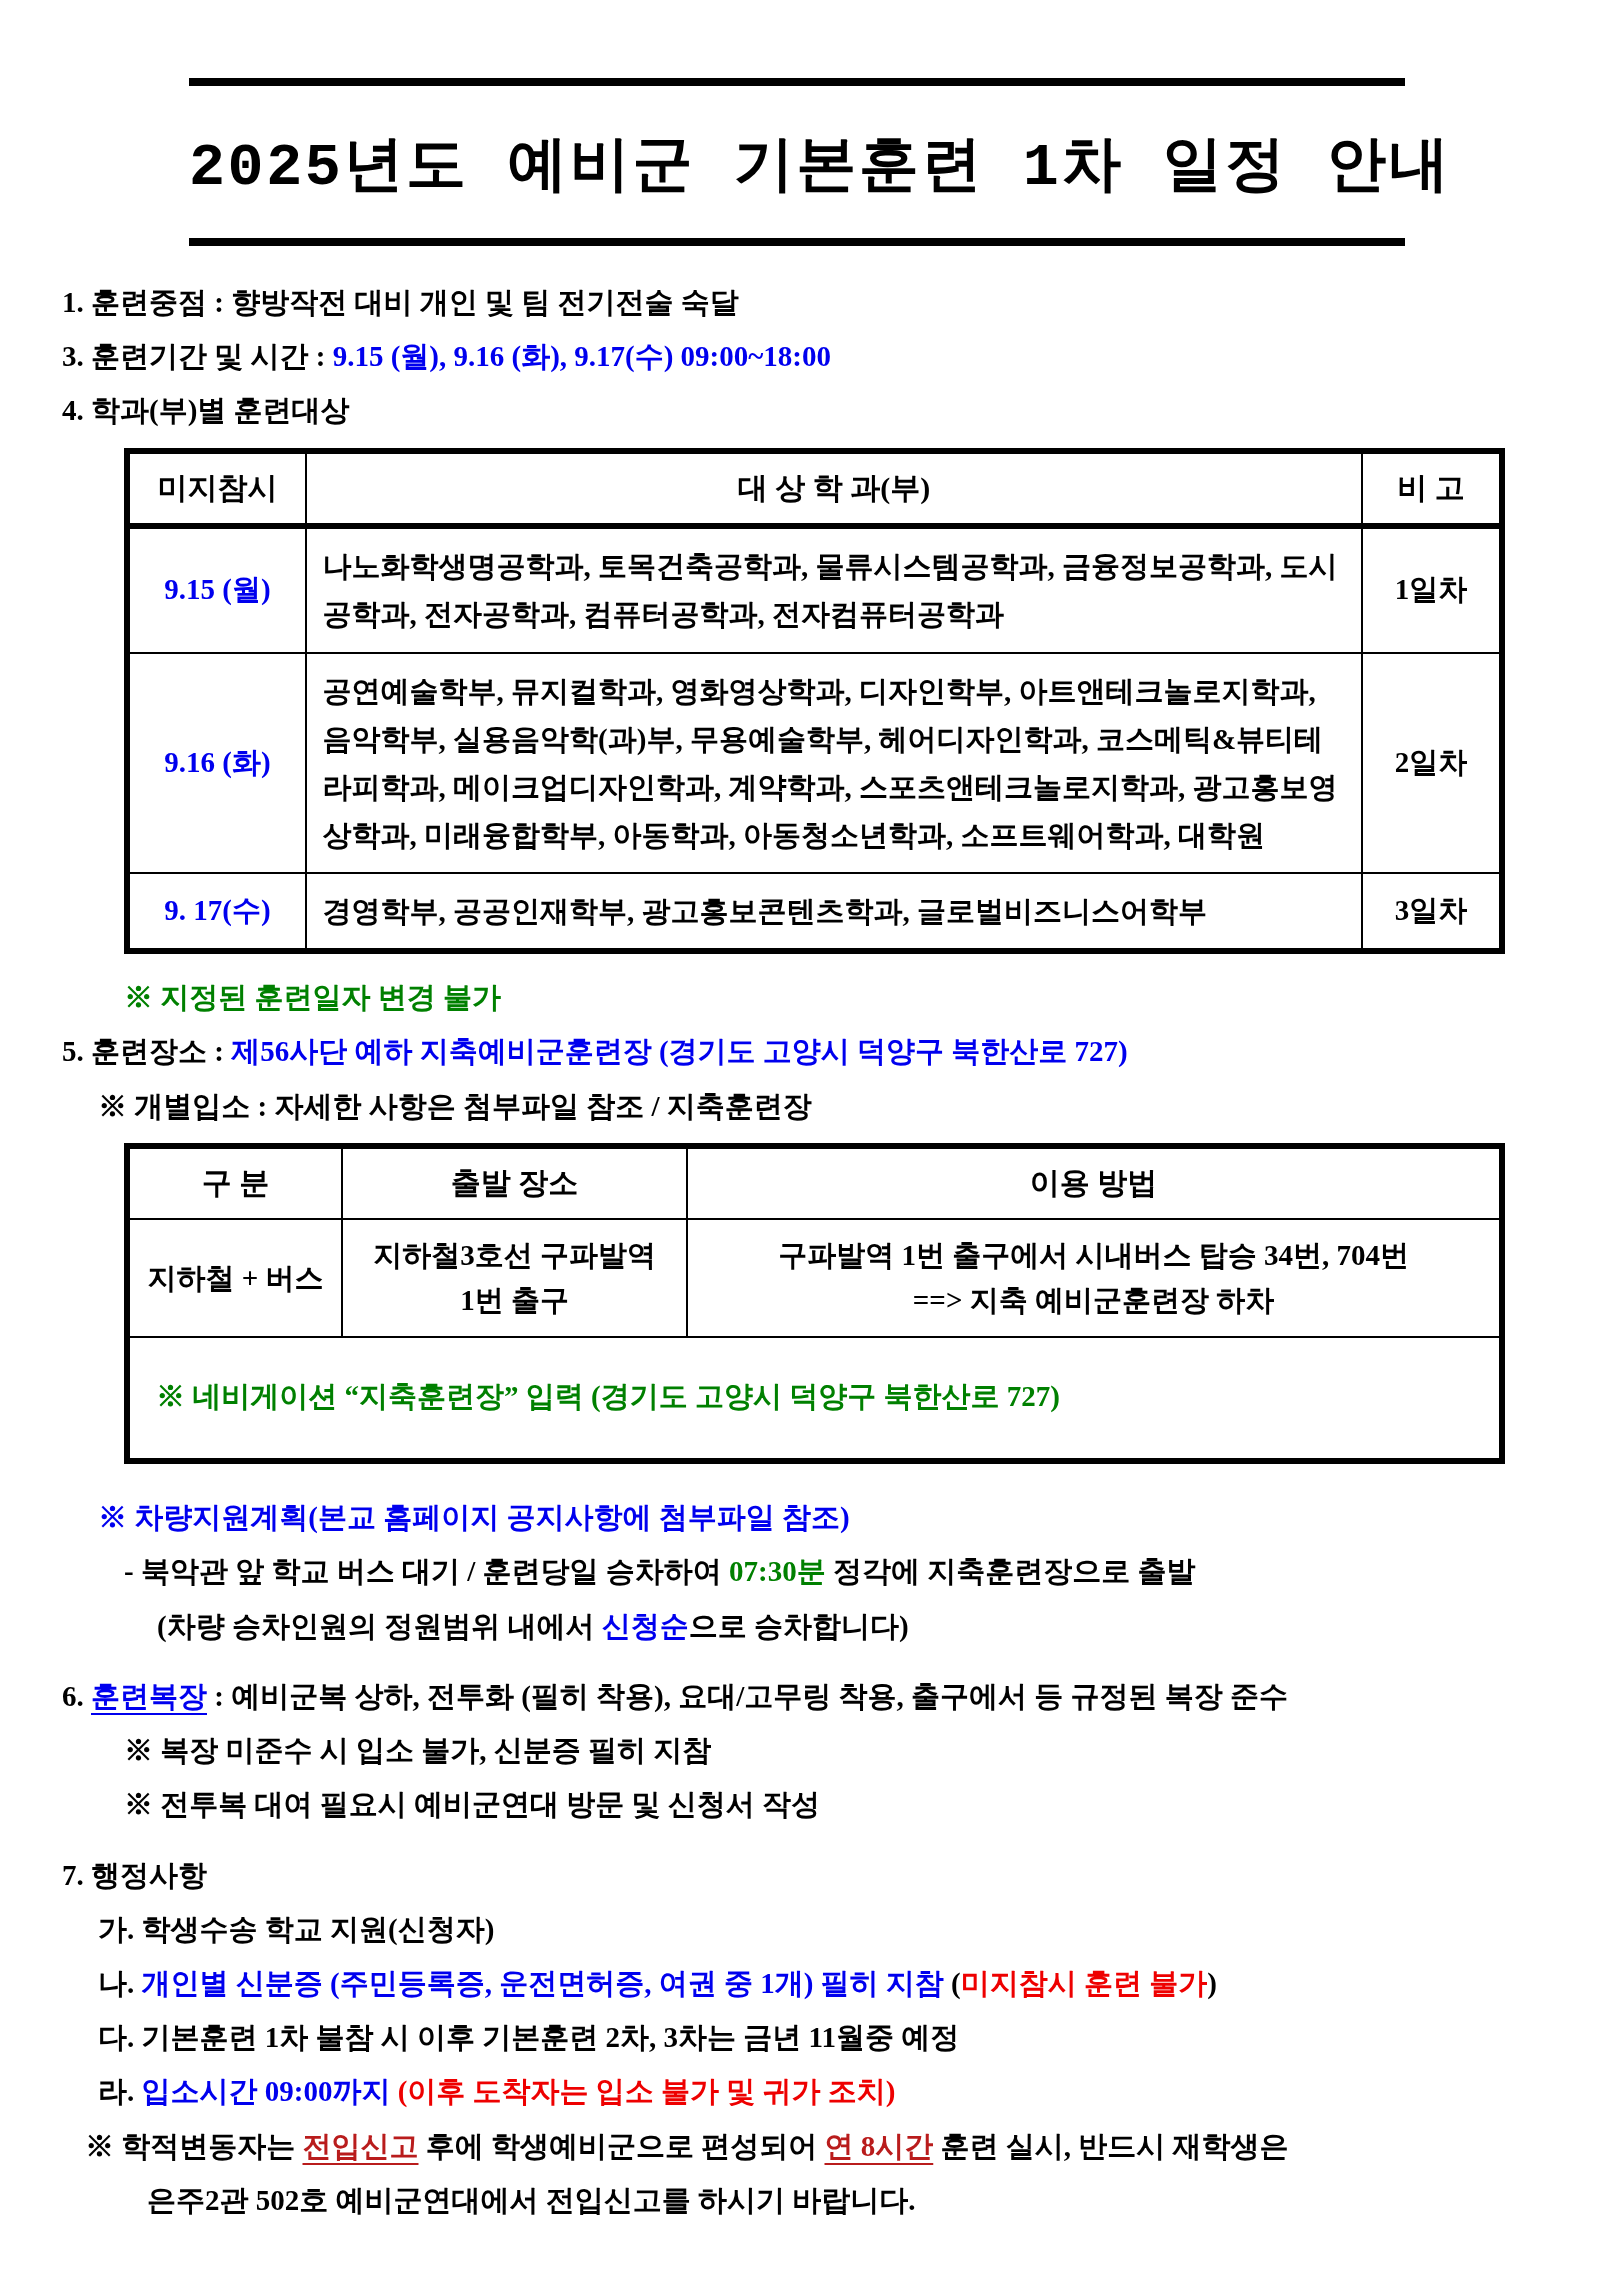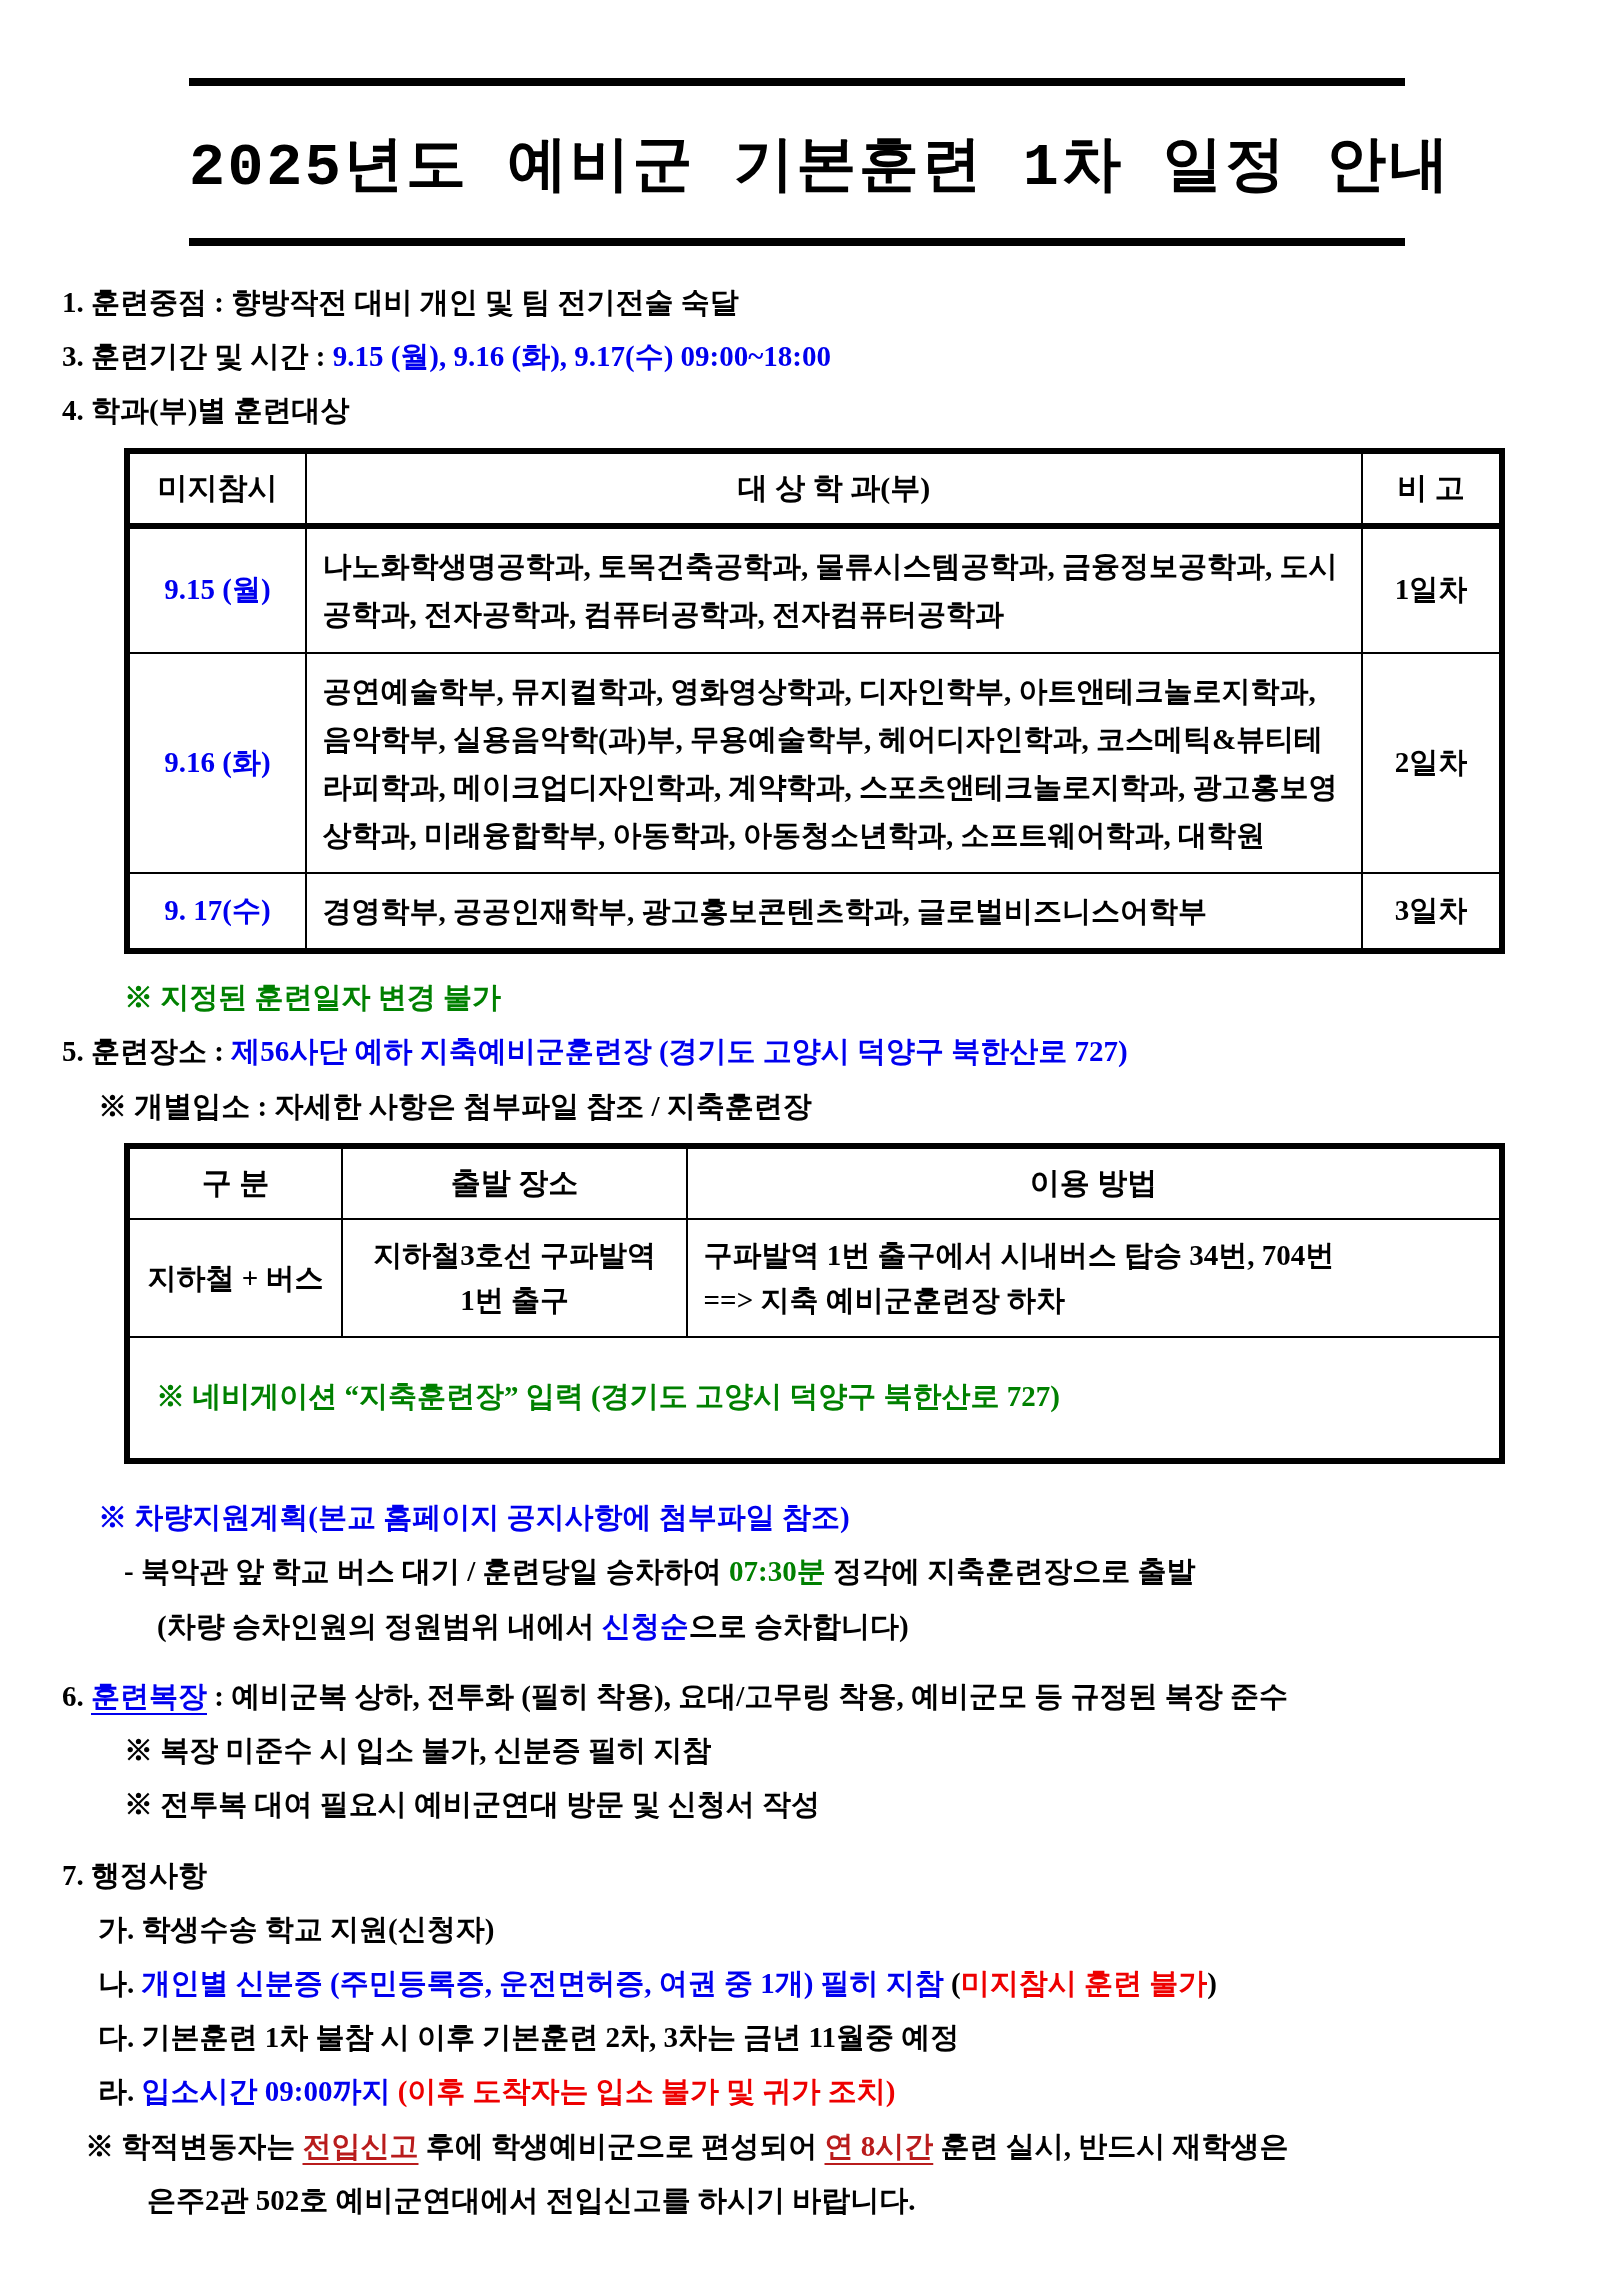--- a/index.html
+++ b/index.html
@@ -69,21 +69,21 @@
     padding:13px 15.6px;
     border:2.6px solid #000;
     vertical-align:middle;
   }
   #table1 thead tr{border-bottom:6.5px solid #000;}
   #table1 td.date-cell{color:var(--blue,#0000ee);text-align:center;white-space:nowrap;padding:6.5px 3.9px;}
   #table1 td.dept-cell{line-height:1.66;text-align:left;}
   #table1 td.note-cell{text-align:center;white-space:nowrap;padding:6.5px 3.9px;}
   #table2 td{line-height:1.55;}
   #table2 .cell-center{text-align:center;white-space:nowrap;}
-  #table2 .cell-left{text-align:left;white-space:pre-line;}
+  #table2 .cell-left{text-align:center;white-space:pre-line;}
   #table2 td.nav-cell{
     border-top:2.6px solid #000;
     padding:36px 6.5px 39px 26px;
     white-space:nowrap;
   }
 </style>
 </head>
 <body>
 
 <div class="page">
@@ -157,21 +157,21 @@
       <tr>
         <td class="nav-cell" colspan="3"><span class="seg g">※  네비게이션 “지축훈련장” 입력 (경기도 고양시 덕양구 북한산로 727)</span></td>
       </tr>
     </tbody>
   </table>
 
   <div class="line ind-1" style="margin-top:36px;"><span class="seg b">※  차량지원계획(본교 홈페이지 공지사항에 첨부파일 참조)</span></div>
   <div class="line ind-2"><span class="seg k">- 북악관 앞 학교 버스 대기 / 훈련당일 승차하여 </span><span class="seg g">07:30분</span><span class="seg k"> 정각에 지축훈련장으로 출발</span></div>
   <div class="line ind-3"><span class="seg k">(차량 승차인원의 정원범위 내에서 </span><span class="seg b">신청순</span><span class="seg k">으로 승차합니다)</span></div>
 
-  <div class="line" style="margin-top:36px;"><span class="seg k">6. </span><span class="seg bu">훈련복장</span><span class="seg k"> : 예비군복 상하, 전투화 (필히 착용), 요대/고무링 착용, 예비군모 등 규정된 복장 준수</span></div>
+  <div class="line" style="margin-top:36px;"><span class="seg k">6. </span><span class="seg bu">훈련복장</span><span class="seg k"> : 예비군복 상하, 전투화 (필히 착용), 요대/고무링 착용, 출구에서 등 규정된 복장 준수</span></div>
   <div class="line ind-2"><span class="seg k">※  복장 미준수 시 입소 불가, 신분증 필히 지참</span></div>
   <div class="line ind-2"><span class="seg k">※  전투복 대여 필요시 예비군연대 방문 및 신청서 작성</span></div>
 
   <div class="line" style="margin-top:36px;"><span class="seg k">7. 행정사항</span></div>
   <div class="line ind-1"><span class="seg k">가. 학생수송 학교 지원(신청자)</span></div>
   <div class="line ind-1"><span class="seg k">나. </span><span class="seg b">개인별 신분증 (주민등록증, 운전면허증, 여권 중 1개) 필히 지참</span><span class="seg k"> (</span><span class="seg r">미지참시 훈련 불가</span><span class="seg k">)</span></div>
   <div class="line ind-1"><span class="seg k">다. 기본훈련 1차 불참 시 이후 기본훈련 2차, 3차는 금년 11월중 예정</span></div>
   <div class="line ind-1"><span class="seg k">라. </span><span class="seg b">입소시간 09:00까지</span><span class="seg k"> </span><span class="seg r">(이후 도착자는 입소 불가 및 귀가 조치)</span></div>
   <div class="line ind-note"><span class="seg k">※ 학적변동자는 </span><span class="seg ku">전입신고</span><span class="seg k"> 후에 학생예비군으로 편성되어 </span><span class="seg ku">연 8시간</span><span class="seg k"> 훈련 실시, 반드시 재학생은</span></div>
   <div class="line ind-cont"><span class="seg k">은주2관 502호 예비군연대에서 전입신고를 하시기 바랍니다.</span></div>

